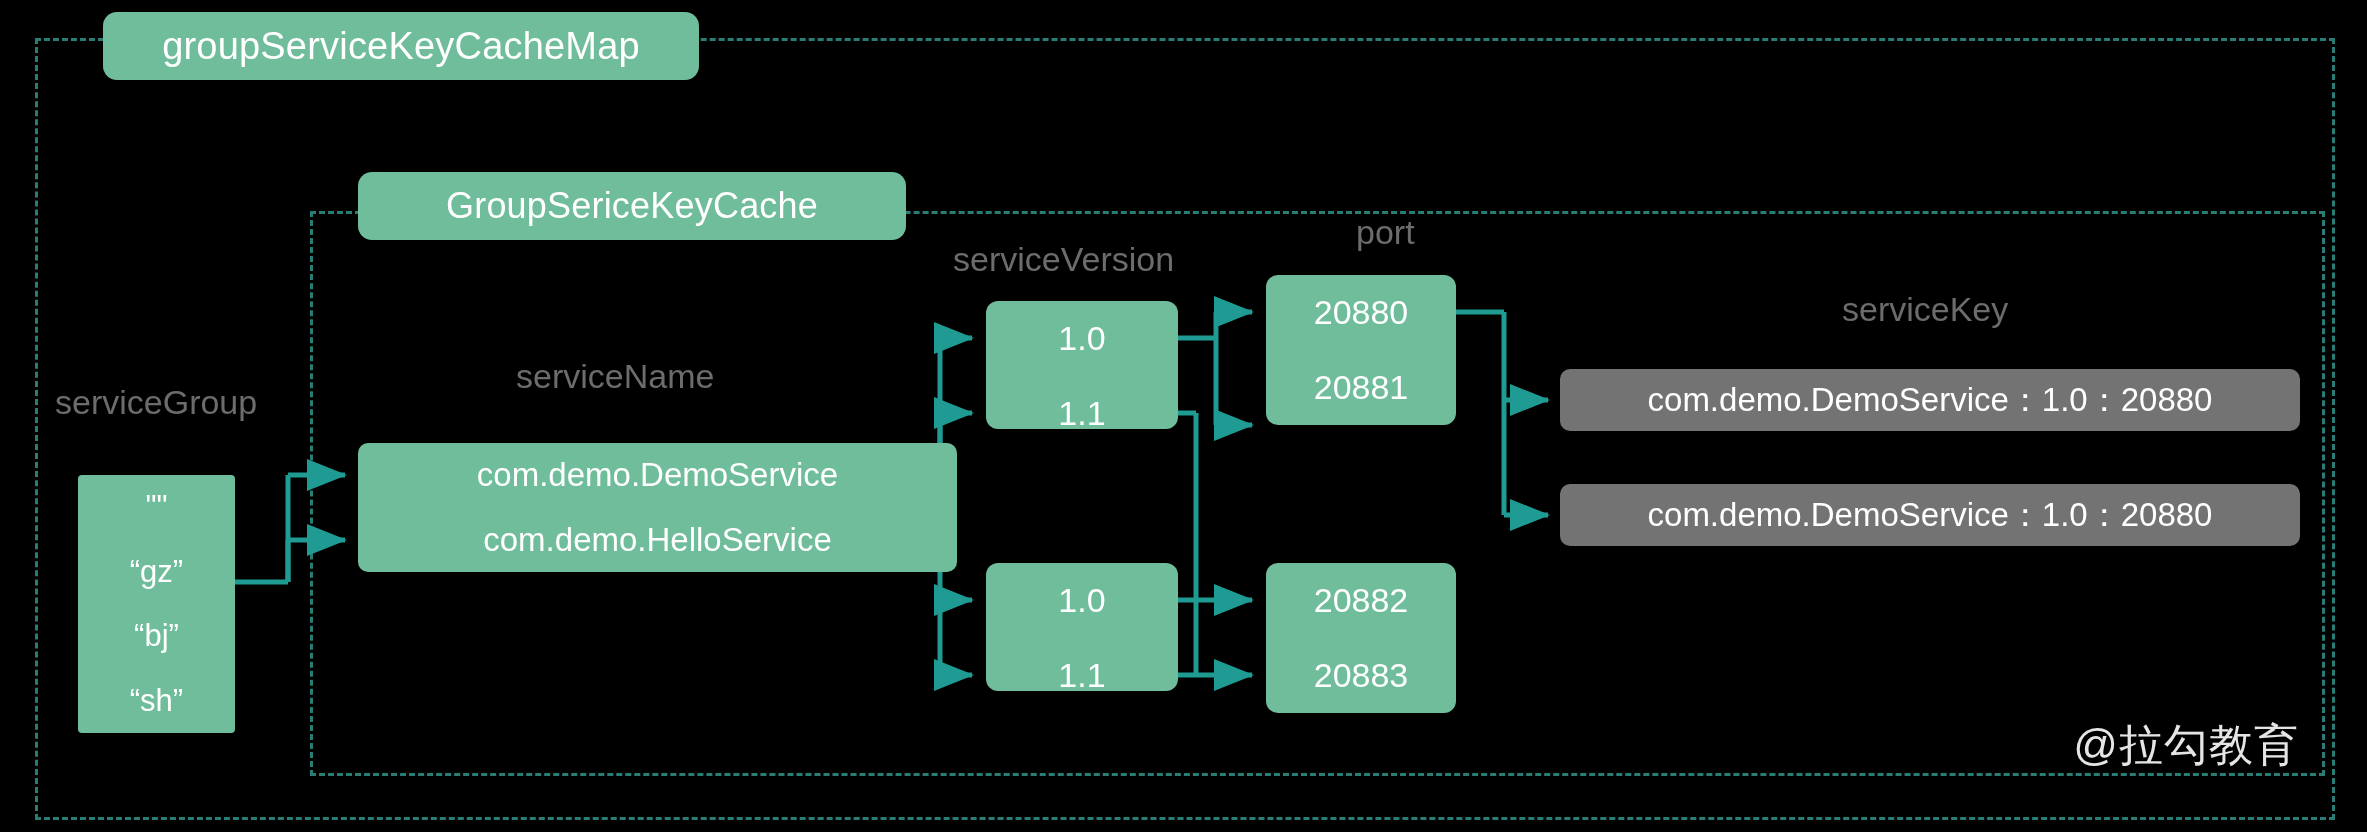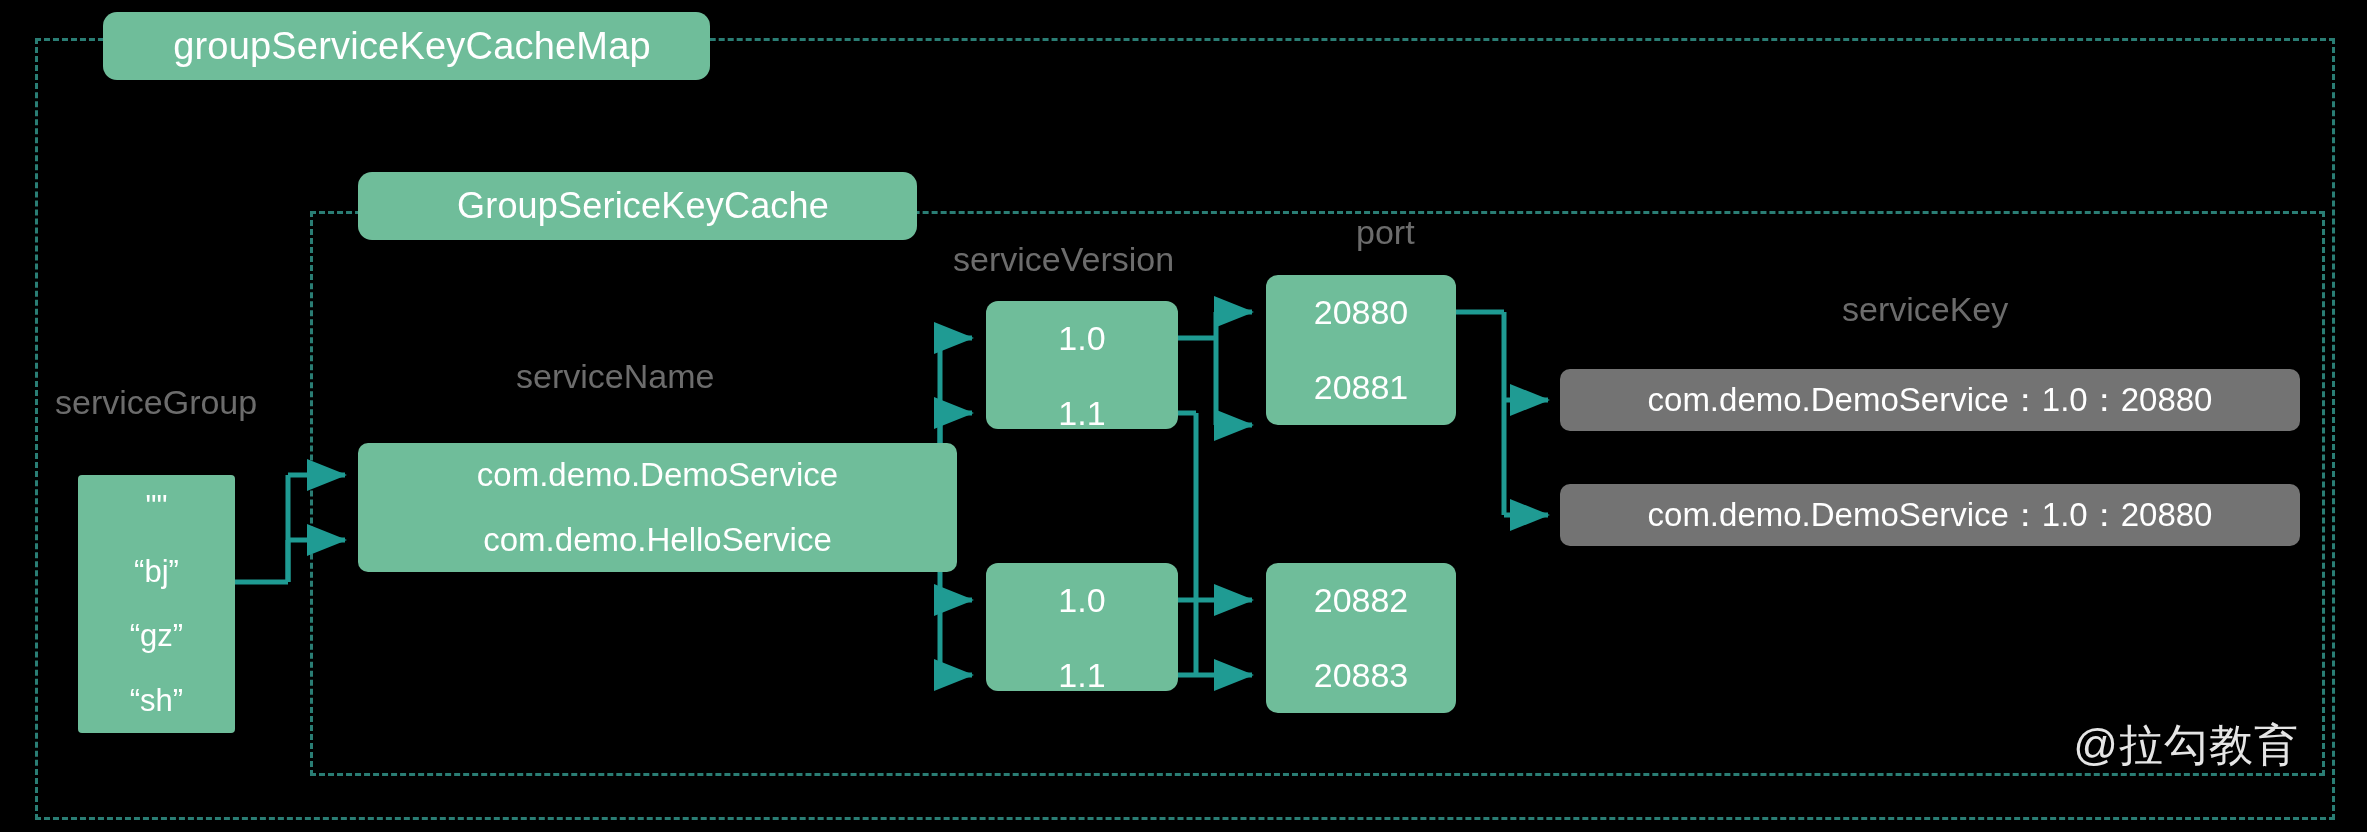--- a/index.html
+++ b/index.html
@@ -44,21 +44,20 @@
     position: absolute;
     background: #6fbd9a;
     border-radius: 14px;
     color: #ffffff;
     display: flex;
     align-items: center;
     justify-content: center;
     font-weight: 400;
     letter-spacing: 0.2px;
     z-index: 6;
-    padding-left: 11px;
   }
   #map-title-pill {
     left: 103px;
     top: 12px;
     width: 596px;
     height: 68px;
     font-size: 38px;
   }
   #cache-title-pill {
     left: 358px;
@@ -238,22 +237,22 @@
   <div id="cache-title-pill" class="pill">GroupSericeKeyCache</div>
 
   <div id="caption-serviceGroup" class="col-caption">serviceGroup</div>
   <div id="caption-serviceName" class="col-caption">serviceName</div>
   <div id="caption-serviceVersion" class="col-caption">serviceVersion</div>
   <div id="caption-port" class="col-caption">port</div>
   <div id="caption-serviceKey" class="col-caption">serviceKey</div>
 
   <div id="stack-serviceGroup" class="stack">
     <div class="cell">""</div>
+    <div class="cell">“gz”</div>
     <div class="cell">“bj”</div>
-    <div class="cell">“gz”</div>
     <div class="cell">“sh”</div>
   </div>
 
   <div id="stack-serviceName" class="stack">
     <div class="cell">com.demo.DemoService</div>
     <div class="cell">com.demo.HelloService</div>
   </div>
 
   <div id="stack-version-1" class="stack stack-version">
     <div class="cell">1.0</div>

